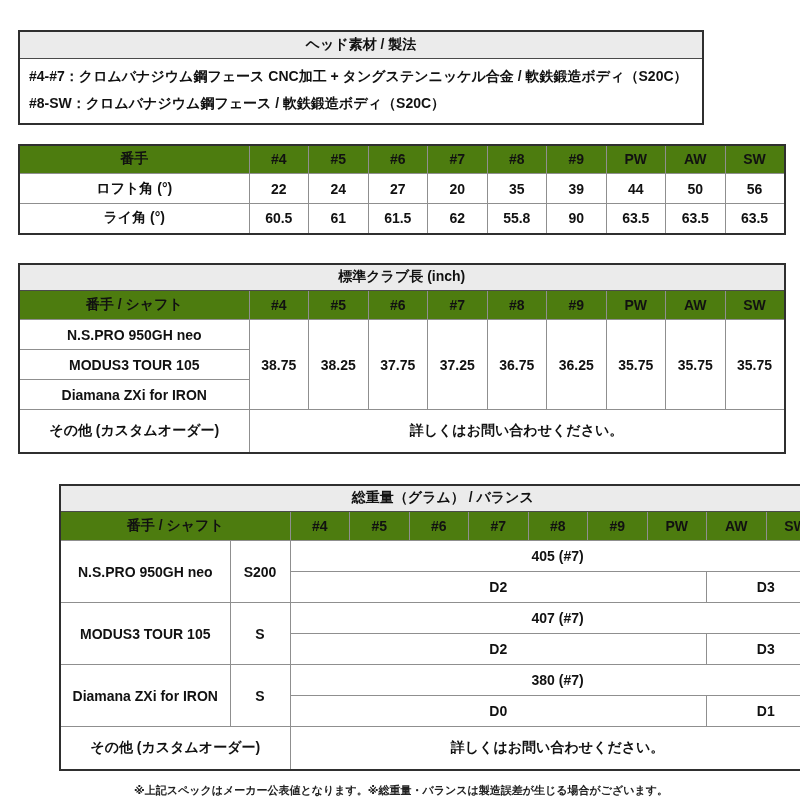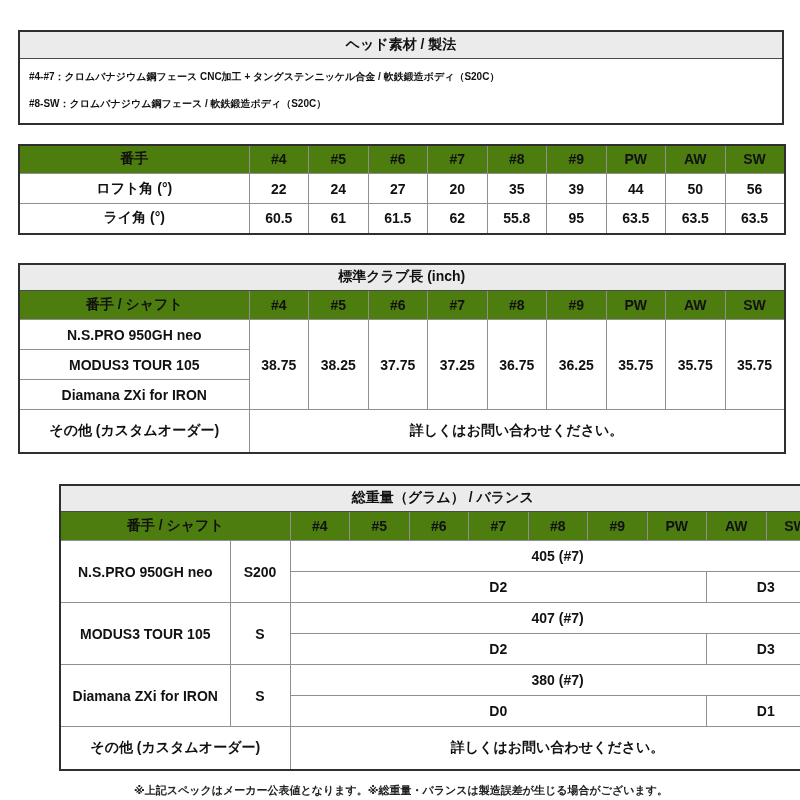--- a/index.html
+++ b/index.html
@@ -7,21 +7,21 @@
   body {
     width: 800px;
     font-family: "Liberation Sans", "DejaVu Sans", sans-serif;
     font-weight: 700;
     color: #111111;
   }
   .page { width: 800px; padding: 30px 16px 8px 18px; }
 
   table.grid {
     border-collapse: collapse;
-    width: 766px;
+    width: 686px;
     table-layout: fixed;
     border: 2px solid #2f2f2f;
   }
   table.grid td {
     border: 1px solid #8f8f8f;
     text-align: center;
     vertical-align: middle;
     font-size: 14px;
     padding: 0 2px;
     overflow: hidden;
@@ -36,21 +36,21 @@
   td.t-left { text-align: left; padding-left: 9px; }
 
   
   table.head-tbl { margin-top: 0; }
   table.head-tbl td.body-lines {
     text-align: left;
     padding: 4px 9px 6px 9px;
     height: 58px;
     white-space: normal;
   }
-  table.head-tbl td.body-lines div { line-height: 27px; font-size: 10px; }
+  table.head-tbl td.body-lines div { line-height: 27px; font-size: 14px; }
 
   
   .gap-a { margin-top: 19px; }
   .gap-b { margin-top: 28px; }
   .gap-c { margin-top: 30px; margin-left: 41px; }
 
   tr.row-data td { height: 30px; }
   tr.row-shaft td { height: 30px; }
   tr.row-other td { height: 43px; }
   tr.row-sub td { height: 31px; }
@@ -120,21 +120,21 @@
       <td>50</td>
       <td>56</td>
     </tr>
     <tr class="row-data">
       <td>ライ角 (°)</td>
       <td>60.5</td>
       <td>61</td>
       <td>61.5</td>
       <td>62</td>
       <td>55.8</td>
-      <td>95</td>
+      <td>90</td>
       <td>63.5</td>
       <td>63.5</td>
       <td>63.5</td>
     </tr>
   </tbody>
     </table>
 
   <table class="grid gap-b">
     <colgroup>
       <col style="width:230px">

